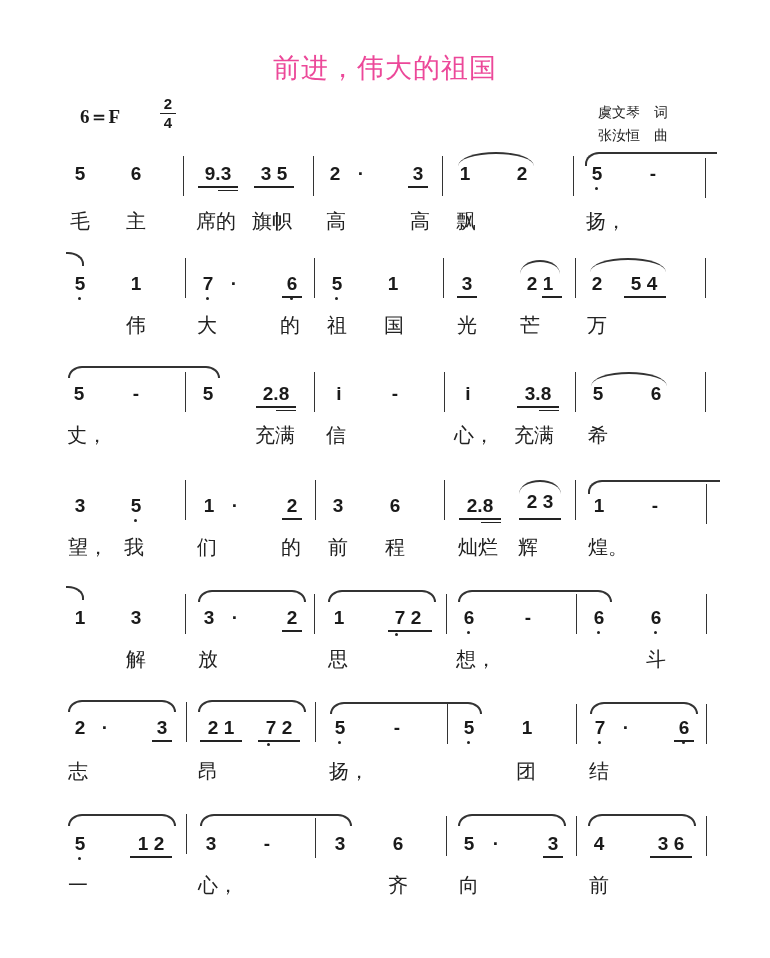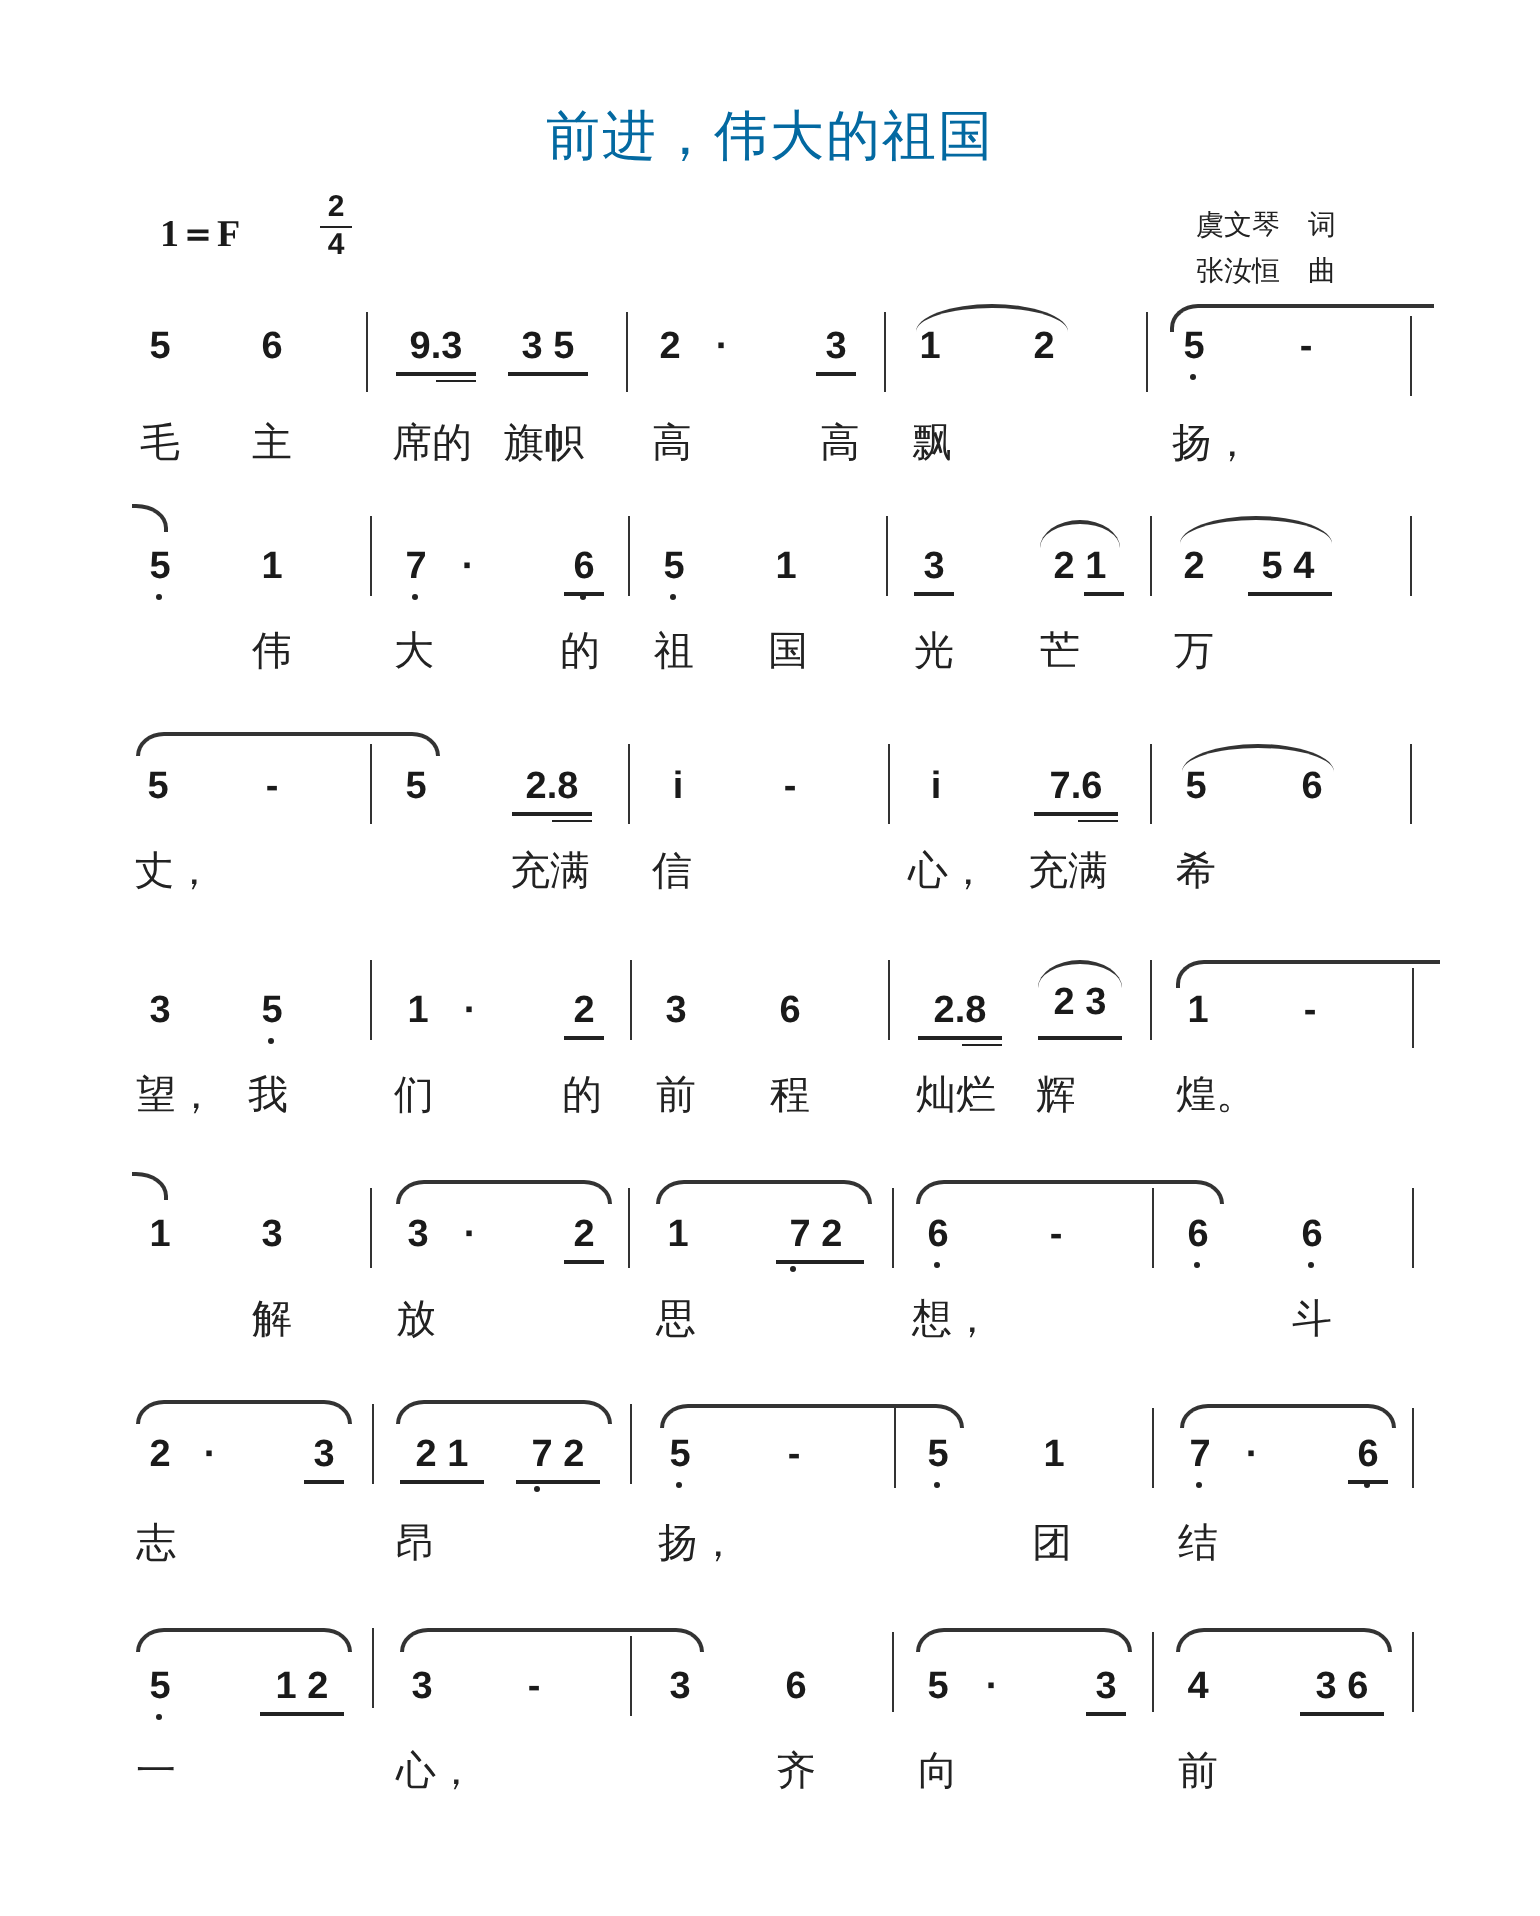--- a/index.html
+++ b/index.html
@@ -1,19 +1,19 @@
 <!DOCTYPE html>
 <html><head>
 <meta charset="utf-8">
 <style>
   html, body { margin:0; padding:0; background:#ffffff; }
   body { width:770px; height:958px; position:relative; overflow:hidden;
          font-family:"DejaVu Sans", sans-serif; color:#1a1a1a; }
   .title { position:absolute; left:0; width:770px; top:50px; text-align:center;
-           font-family:"DejaVu Serif", serif; font-size:27px; letter-spacing:1px; color:#0369a1; }
+           font-family:"DejaVu Serif", serif; font-size:27px; letter-spacing:1px; color:#ec4899; }
   .key { position:absolute; left:80px; top:104px; font-family:"Liberation Serif", serif;
          font-weight:bold; font-size:19px; }
   .timesig { position:absolute; left:160px; top:96px; font-family:"Liberation Sans", sans-serif;
              font-weight:bold; font-size:15px; line-height:16px; text-align:center; width:16px; }
   .credit { position:absolute; left:598px; font-family:"DejaVu Sans", sans-serif; font-size:14px; color:#222; }
   .credit .role { display:inline-block; margin-left:14px; }
   .row { position:absolute; left:0; width:770px; height:110px; }
   .note { position:absolute; font-family:"Liberation Sans", sans-serif; font-weight:bold;
           font-size:19px; width:18px; text-align:center; line-height:20px; }
   .dotb::after { content:""; position:absolute; left:7px; top:23px; width:3px; height:3px;
@@ -27,21 +27,21 @@
                border-top-left-radius:14px 12px; height:12px; }
   .slur-both { position:absolute; border-top:2px solid #333; border-left:2px solid #333; border-right:2px solid #333;
                border-radius:14px 14px 0 0 / 12px 12px 0 0; height:10px; border-bottom:none; }
   .slur-end { position:absolute; width:16px; height:12px; border-top:2px solid #333; border-right:2px solid #333;
               border-top-right-radius:16px 12px; }
 </style>
 </head>
 <body>
 
 <div class="title">前进，伟大的祖国</div>
-<div class="key">1＝F</div>
+<div class="key">6＝F</div>
 <div class="timesig">
   <div>2</div>
   <div style="border-top:1.5px solid #222;margin:1px 0;"></div>
   <div>4</div>
 </div>
 <div class="credit" style="top:104px;">
   <span>虞文琴</span><span class="role">词</span>
 </div>
 <div class="credit" style="top:127px;">
   <span>张汝恒</span><span class="role">曲</span>
@@ -121,21 +121,21 @@
   <div class="bar" style="left:185px;top:12px;"></div>
   <span class="note" style="left:199px;top:24px;">5</span>
   <span class="note" style="left:256px;top:24px;width:40px;">2.8</span>
   <div class="ul" style="left:256px;top:46px;width:40px;"></div>
   <div class="ul2" style="left:276px;top:50px;width:20px;"></div>
   <div class="bar" style="left:314px;top:12px;"></div>
   <span class="note" style="left:330px;top:24px;">i</span>
   <span class="note" style="left:386px;top:24px;">-</span>
   <div class="bar" style="left:444px;top:12px;"></div>
   <span class="note" style="left:459px;top:24px;">i</span>
-  <span class="note" style="left:517px;top:24px;width:42px;">7.6</span>
+  <span class="note" style="left:517px;top:24px;width:42px;">3.8</span>
   <div class="ul" style="left:517px;top:46px;width:42px;"></div>
   <div class="ul2" style="left:539px;top:50px;width:20px;"></div>
   <div class="bar" style="left:575px;top:12px;"></div>
   <div class="slur" style="left:591px;top:12px;width:76px;"></div>
   <span class="note" style="left:589px;top:24px;">5</span>
   <span class="note" style="left:647px;top:24px;">6</span>
   <div class="bar" style="left:705px;top:12px;"></div>
   <span class="lyric" style="left:67px;top:62px;">丈，</span>
   <span class="lyric" style="left:255px;top:62px;">充满</span>
   <span class="lyric" style="left:326px;top:62px;">信</span>

